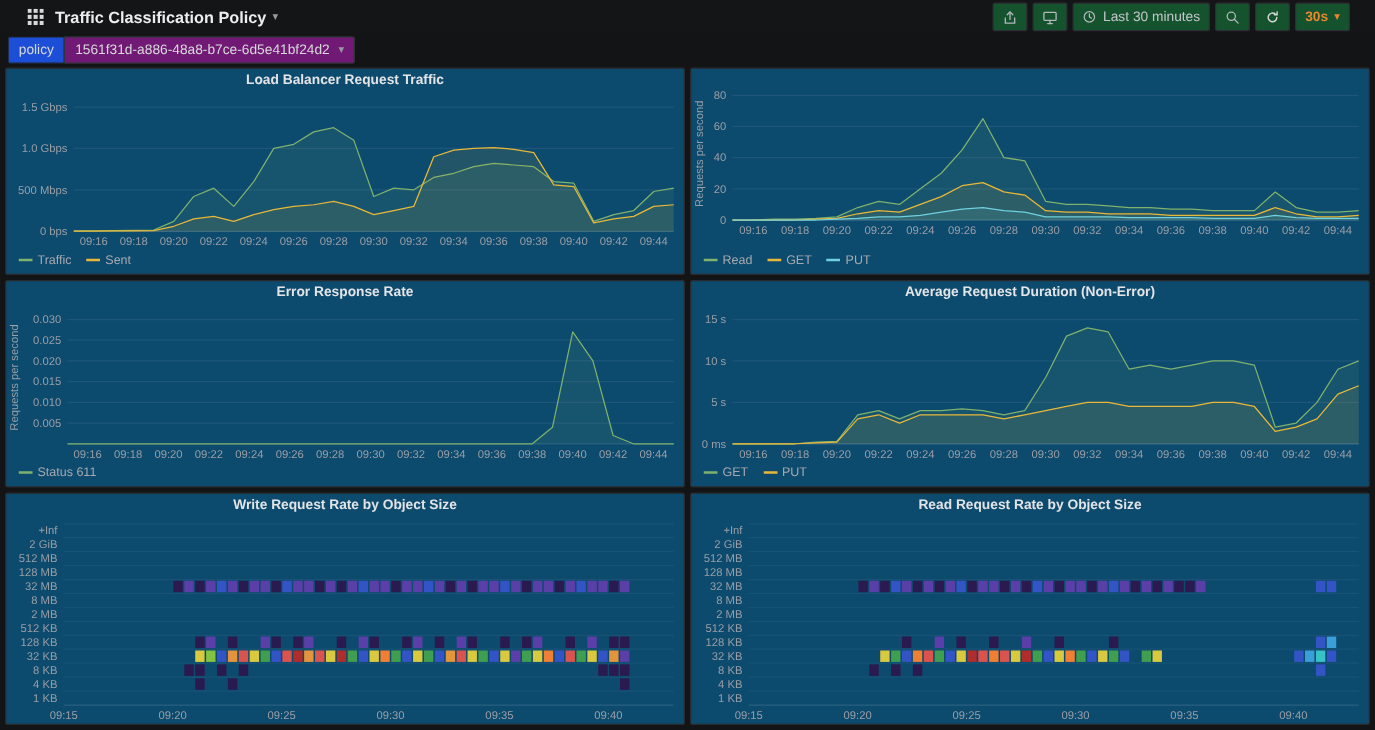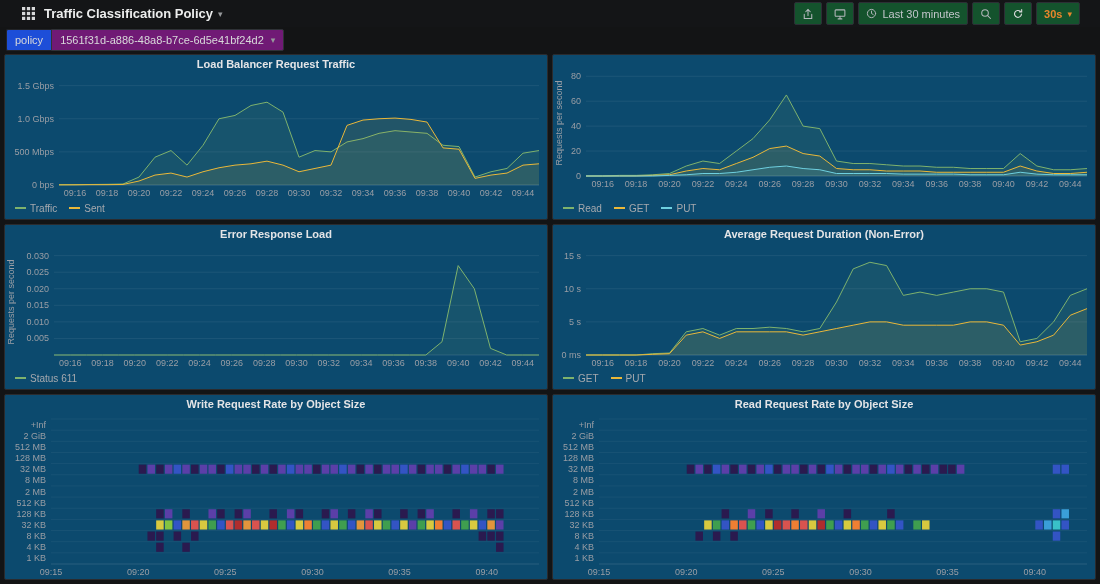--- a/index.html
+++ b/index.html
@@ -210,21 +210,21 @@
             <span>GET</span>
           </span>
           <span class="legend-item">
             <span class="legend-mark" style="background: rgb(110, 208, 224);"></span>
             <span>PUT</span>
           </span>
         </div>
     </section>
 
     <section class="panel">
-      <div class="panel-title">Error Response Load</div>
+      <div class="panel-title">Error Response Rate</div>
       <svg class="chart" viewBox="0 0 542 127">
           <line x1="49" y1="95.4375" x2="534" y2="95.4375" stroke="rgba(255,255,255,0.07)"></line>
           <text x="44" y="98.4375" text-anchor="end" fill="#9a9ea5" font-size="9px">0.005</text>
           <line x1="49" y1="78.875" x2="534" y2="78.875" stroke="rgba(255,255,255,0.07)"></line>
           <text x="44" y="81.875" text-anchor="end" fill="#9a9ea5" font-size="9px">0.010</text>
           <line x1="49" y1="62.3125" x2="534" y2="62.3125" stroke="rgba(255,255,255,0.07)"></line>
           <text x="44" y="65.3125" text-anchor="end" fill="#9a9ea5" font-size="9px">0.015</text>
           <line x1="49" y1="45.75" x2="534" y2="45.75" stroke="rgba(255,255,255,0.07)"></line>
           <text x="44" y="48.75" text-anchor="end" fill="#9a9ea5" font-size="9px">0.020</text>
           <line x1="49" y1="29.1875" x2="534" y2="29.1875" stroke="rgba(255,255,255,0.07)"></line>

